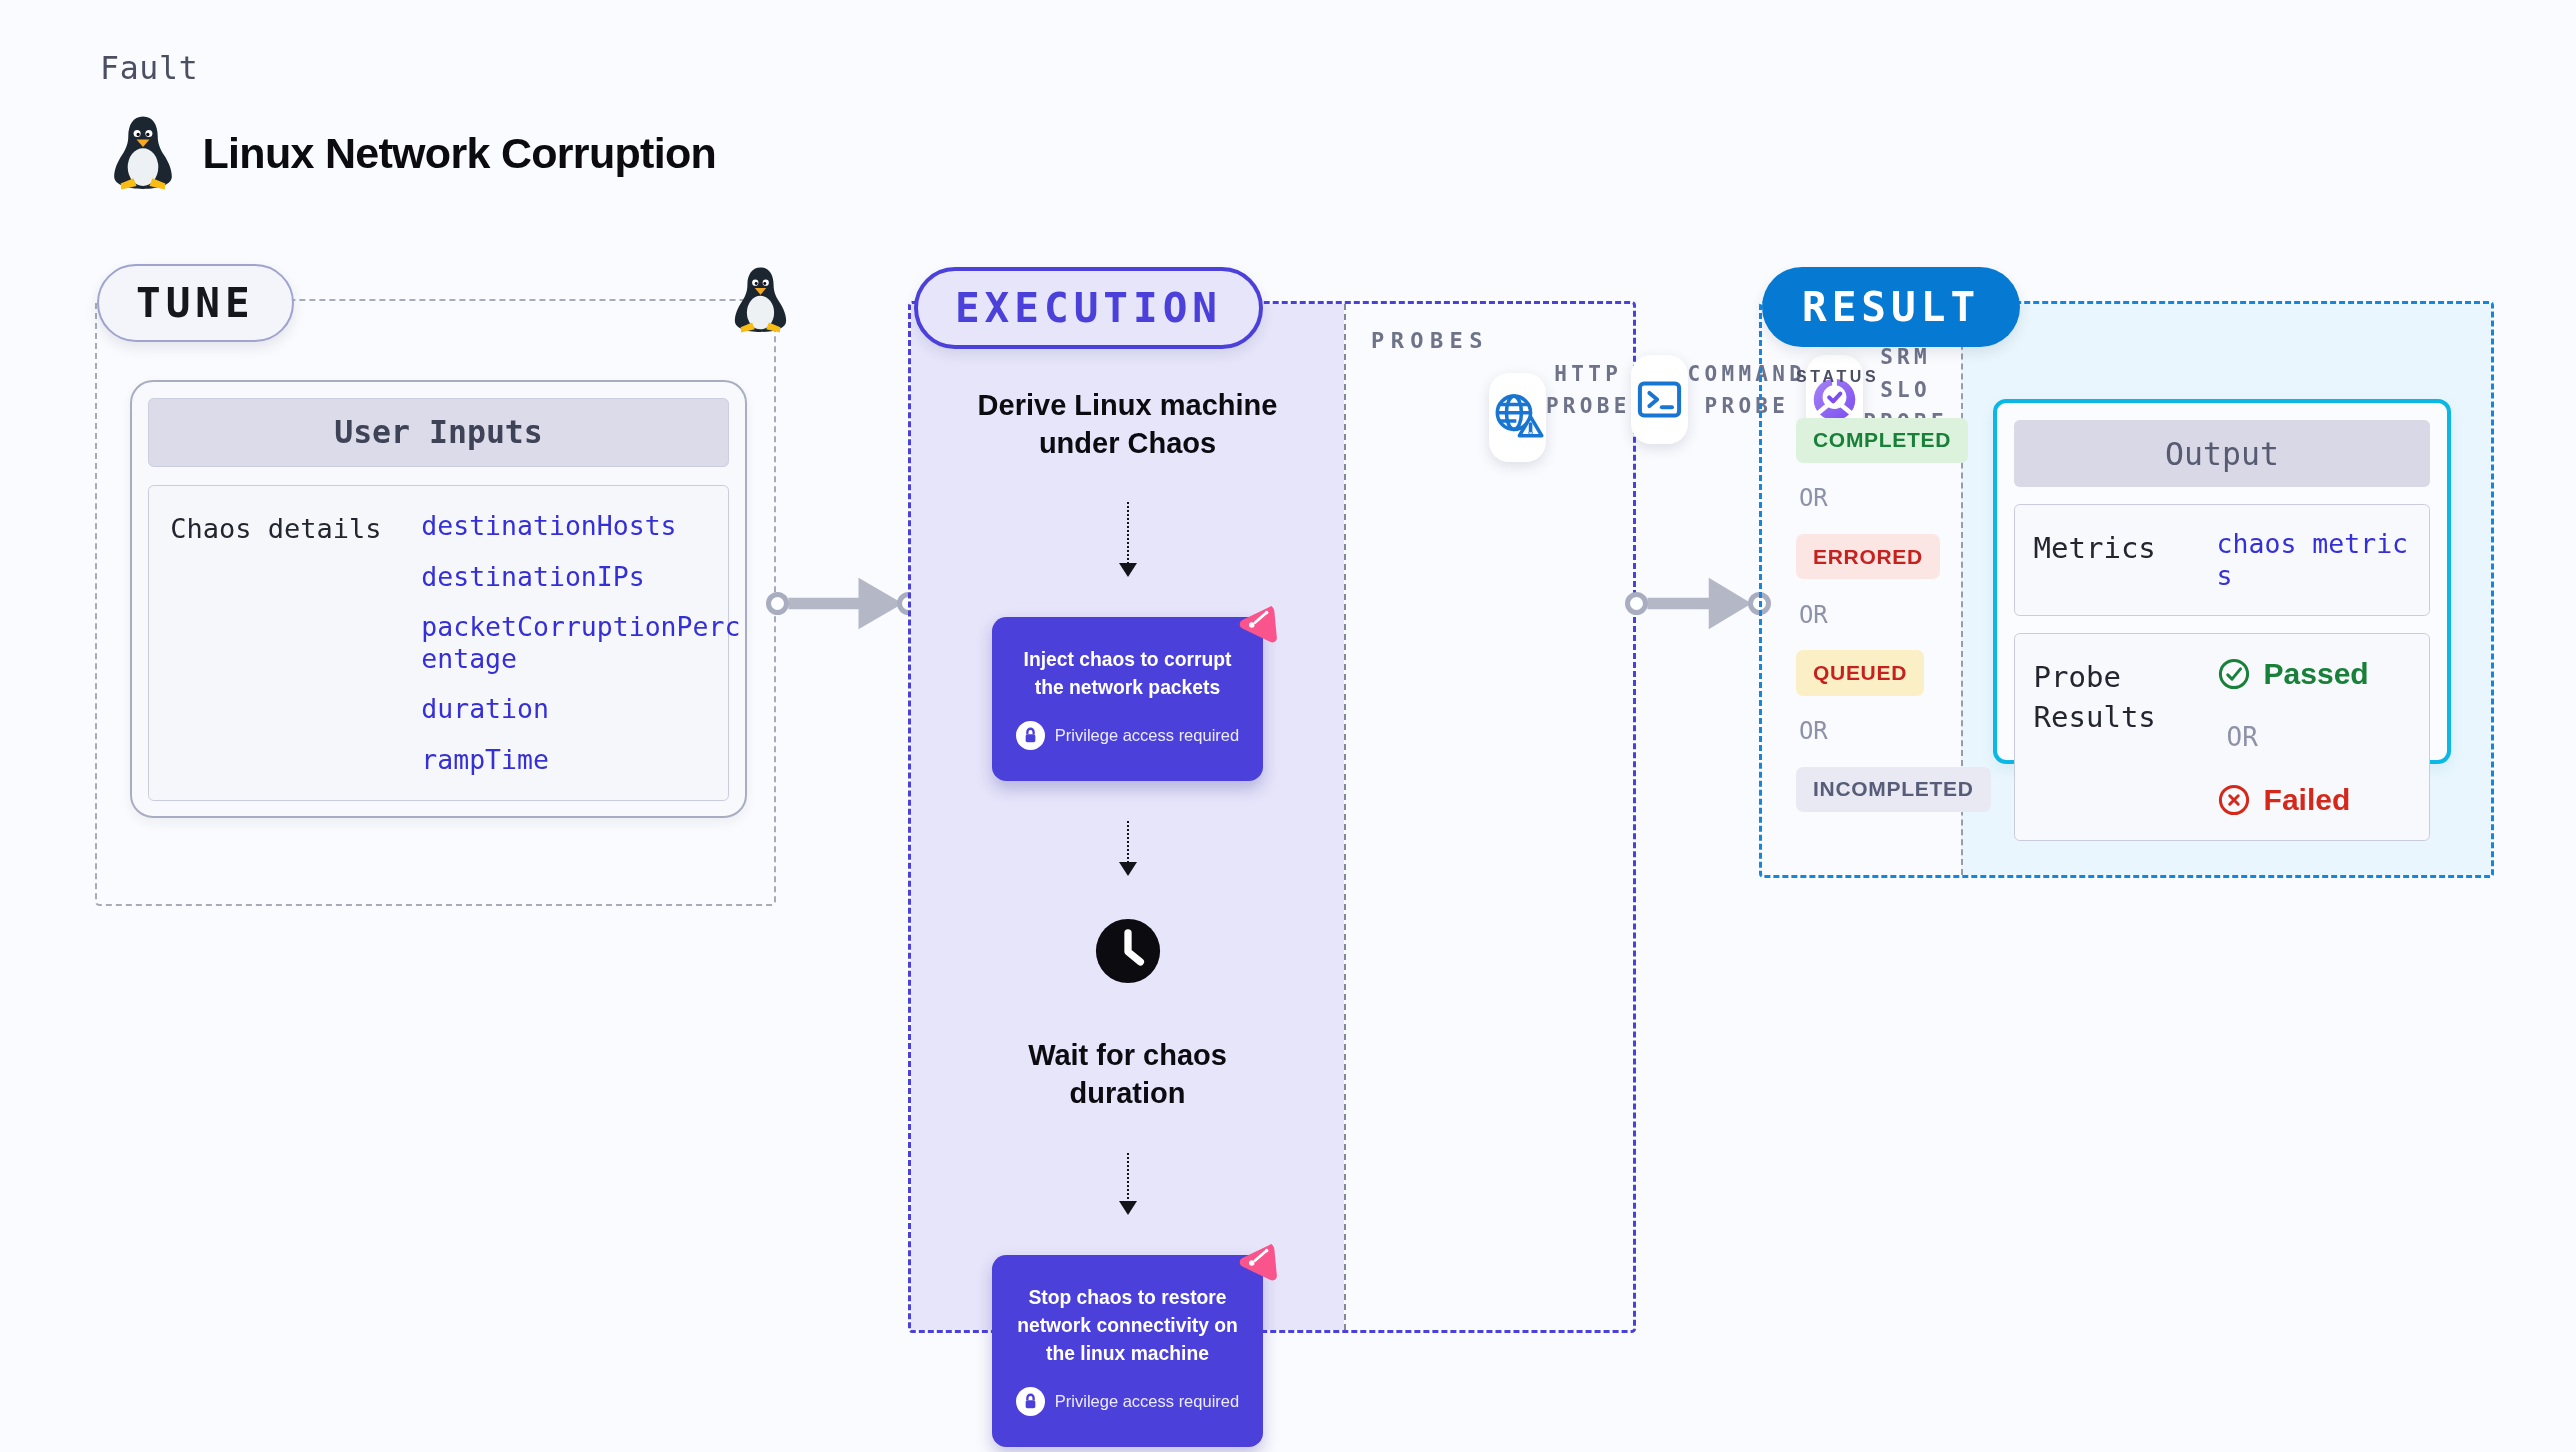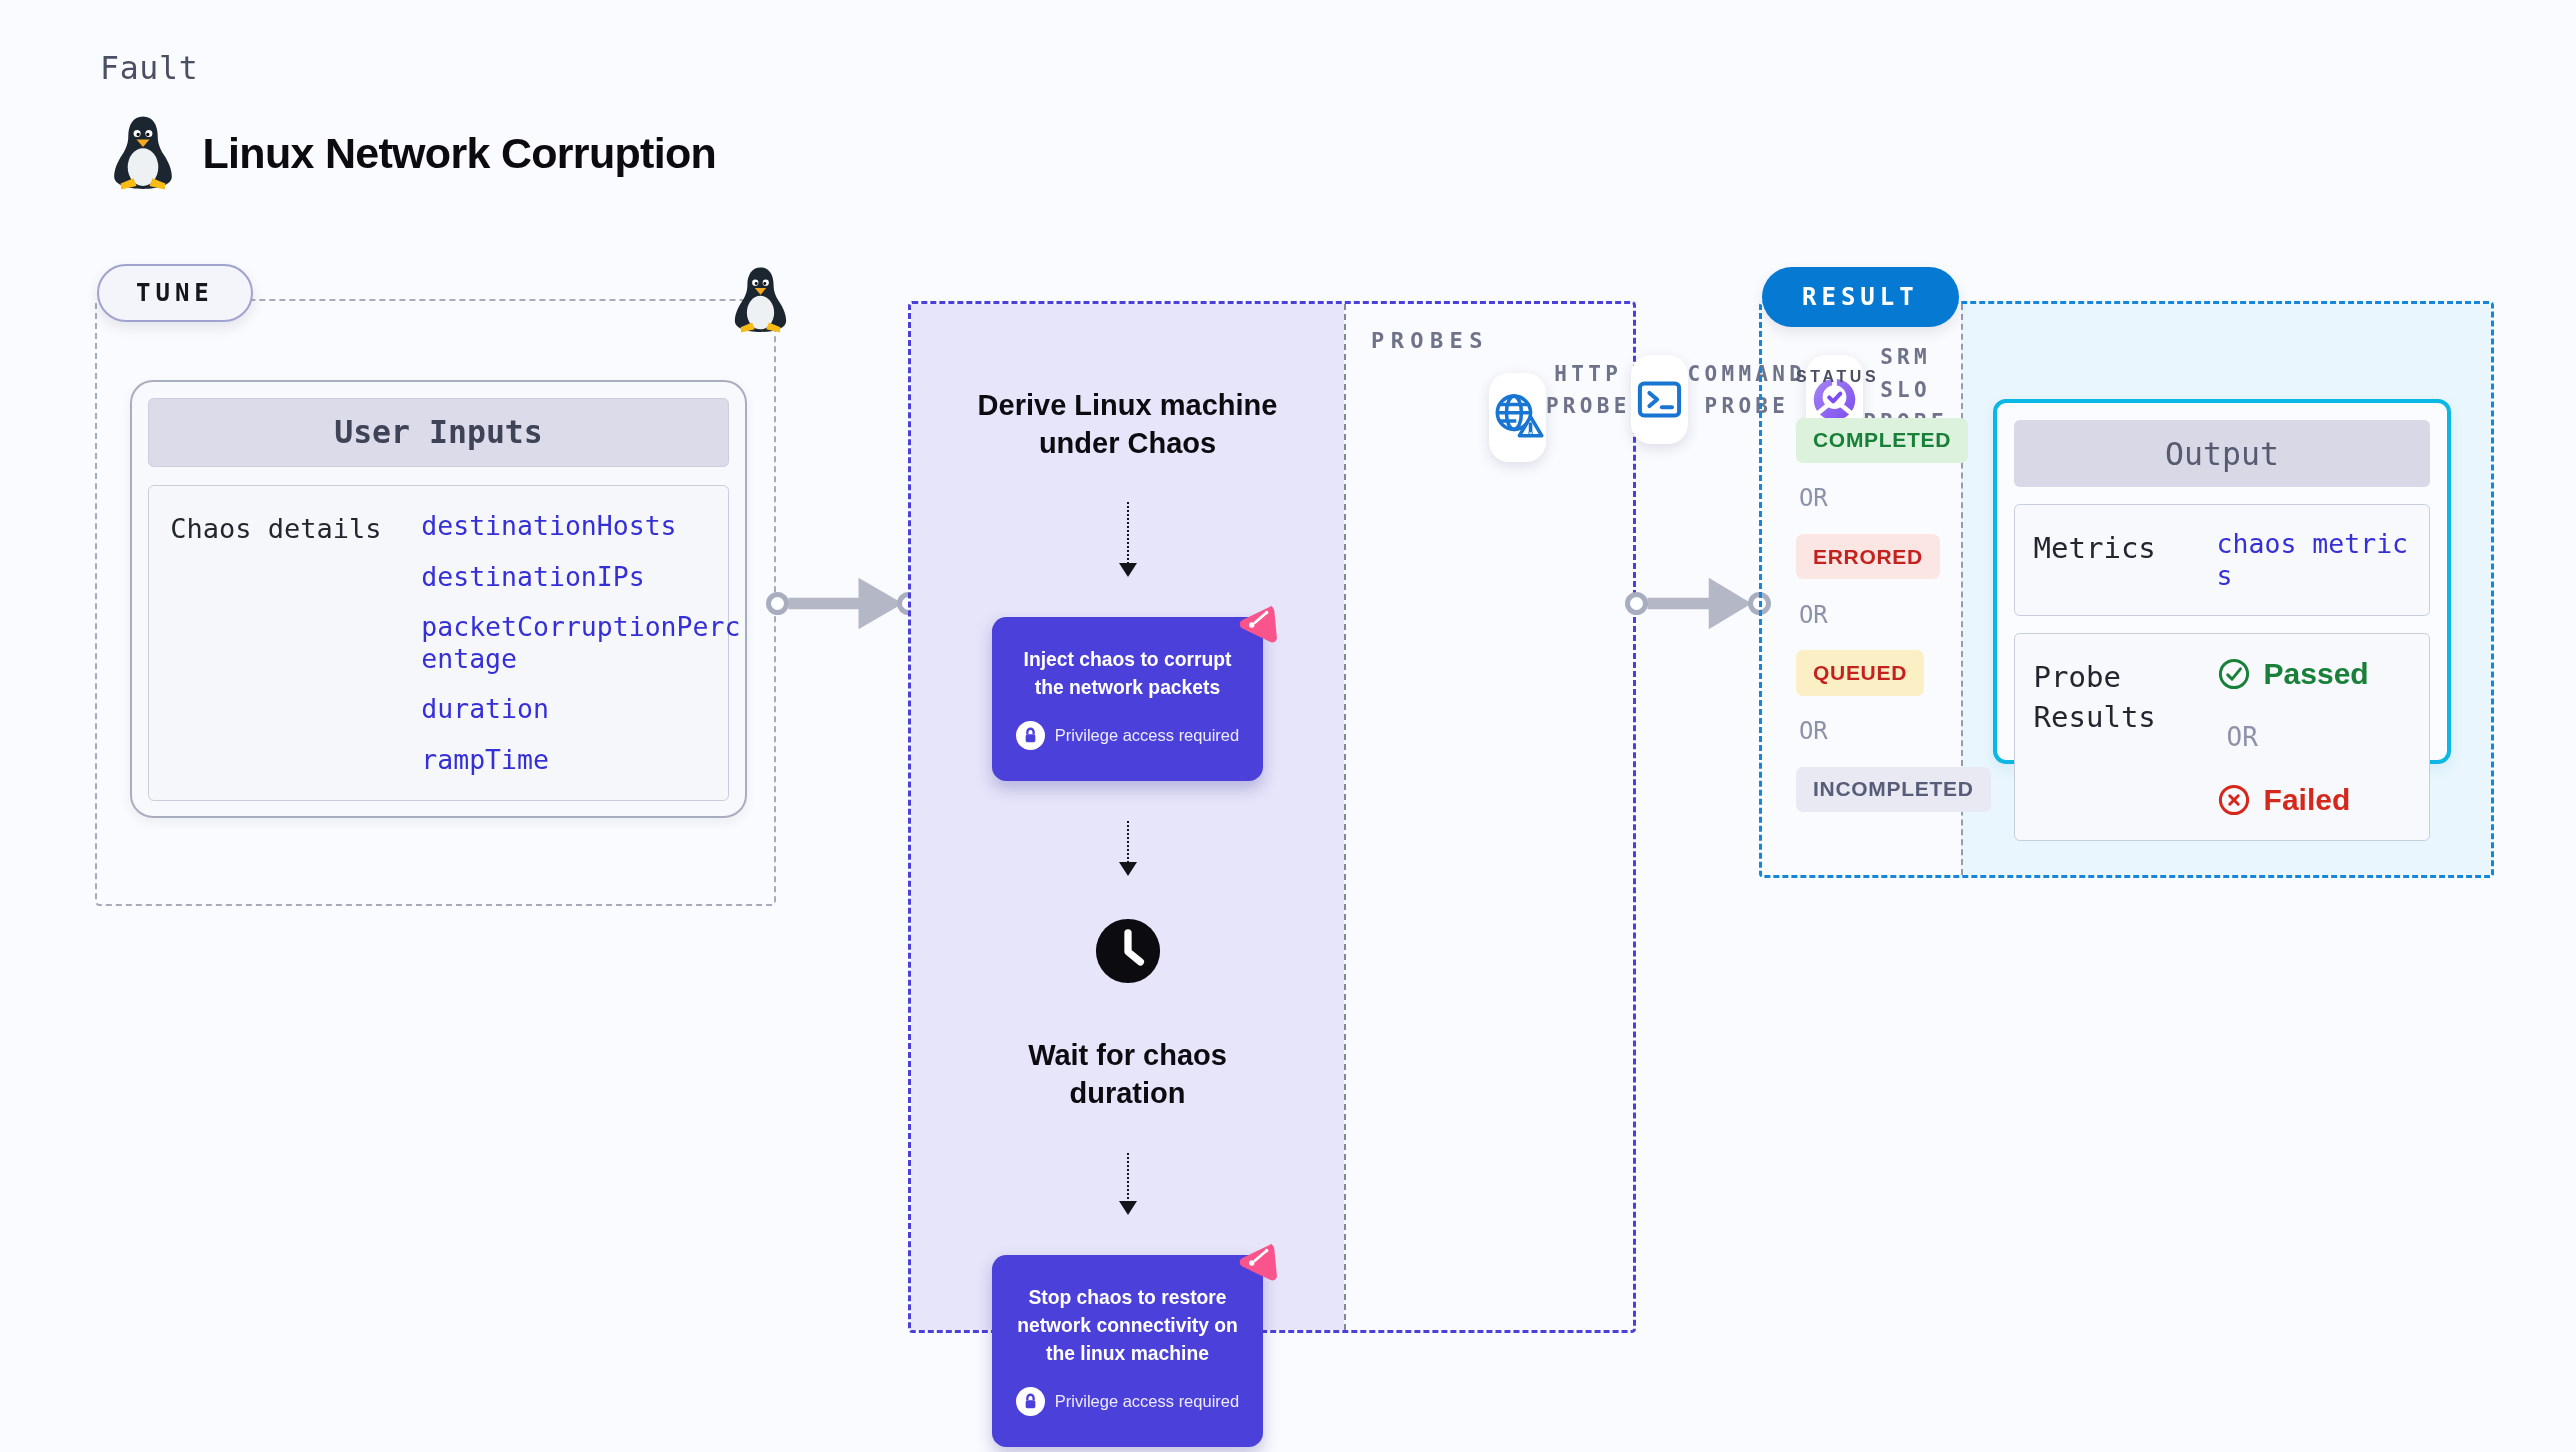--- a/index.html
+++ b/index.html
@@ -21,21 +21,21 @@
   .page-title { font-size:43px; font-weight:bold; letter-spacing:-0.7px; color:#0B0B10; }
 
   
   .region { position:absolute; border-radius:4.3px; }
   .region-tune   { left:95px;  top:299px; width:681px;  height:607px; border:2.9px dashed #A7ABB9; }
   .region-exec   { left:908px; top:301px; width:728px; height:1032px; border:3.6px dashed #4C40DB; }
   .region-result { left:1759px; top:301px; width:735px; height:577px;  border:3.6px dashed #1486DB; }
 
   .pill {
     position:absolute; top:-37px; display:inline-flex; align-items:center; justify-content:center;
-    border-radius:46px; font-weight:bold; font-size:24px; letter-spacing:5px;
+    border-radius:46px; font-weight:bold; font-size:41px; letter-spacing:5px;
     padding:13px 37px; box-shadow:0 5.7px 13px rgba(30,35,70,.10); white-space:nowrap;
   }
   .pill-tune   { left:0px;  background:#F3F5FB; border:2.9px solid #9FA3CE; color:#16161D; }
   .pill-exec   { left:2.9px;  background:#E6E5FA; border:4.3px solid #4C40DB; color:#4C40DB; }
   .pill-result { left:0px;  background:#0679D3; border:none; color:#FFFFFF; padding:15.8px 40px; }
 
   .penguin-sm { position:absolute; right:-20px; top:-37px; width:67px; height:72px; }
 
   
   .ui-card {
@@ -186,20 +186,21 @@
   <svg class="h-arrow" style="left:787px; top:569px;" width="118" height="69" viewBox="0 0 165 96">
     <line x1="2" y1="48" x2="104" y2="48" stroke="#B3B7C6" stroke-width="16"></line>
     <polygon points="100,12 162,48 100,84" fill="#B3B7C6"></polygon>
   </svg>
   <div class="node" style="left:766px; top:592px;"></div>
   <div class="node" style="left:897px; top:592px;"></div>
 
   <div class="region region-exec">
     <div class="exec-purple"></div>
     <div class="exec-divider"></div>
+    <div class="pill pill-exec mono">EXECUTION</div>
 
     <div class="flow-col">
       <div class="flow-title">Derive Linux machine under Chaos</div>
 
       <div class="vconn">
         <div class="vline" style="height:62px;"></div>
           <div class="varrow"></div>
       </div>
 
       <div class="chaos-box">

